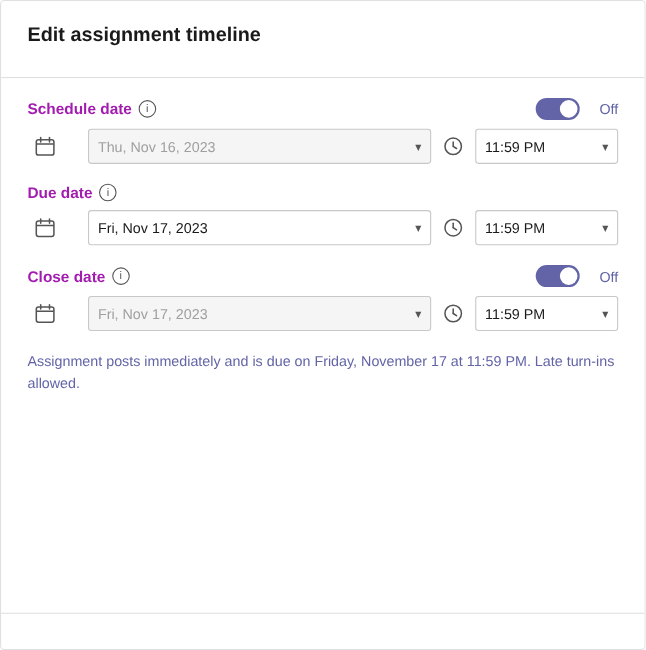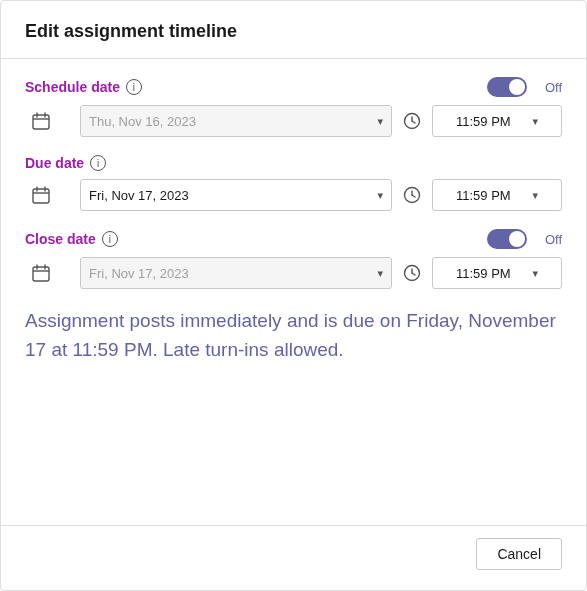--- a/index.html
+++ b/index.html
@@ -13,21 +13,21 @@
     .dialog {
       width: 587px;
       height: 591px;
       background: #fff;
       border: 1px solid #e0e0e0;
       border-radius: 4px;
       display: flex;
       flex-direction: column;
     }
     .dialog-header {
-      padding: 20px 24px 16px 24px;
+      padding: 20px 24px 28px 24px;
       border-bottom: 1px solid #e0e0e0;
     }
     .dialog-title {
       font-size: 18px;
       font-weight: 700;
       color: #1a1a1a;
     }
     .dialog-body {
       flex: 1;
       padding: 18px 24px;
@@ -150,30 +150,30 @@
     }
     .time-select {
       width: 130px;
       height: 32px;
       border: 1px solid #c8c8c8;
       border-radius: 3px;
       background: #fff;
       display: flex;
       align-items: center;
       justify-content: space-between;
-      padding: 0 23px;
+      padding: 0 8px;
       cursor: pointer;
       flex-shrink: 0;
     }
     .time-text {
       font-size: 13px;
       color: #1a1a1a;
     }
     .info-text {
-      font-size: 19px;
+      font-size: 13px;
       color: #6264a7;
       line-height: 1.5;
       margin-top: 10px;
     }
     .dialog-footer {
       padding: 12px 24px 20px 24px;
       display: flex;
       align-items: center;
       justify-content: flex-end;
       gap: 10px;
@@ -325,15 +325,14 @@
           <span class="chevron-icon">▾</span>
         </div>
       </div>
     </div>
 
     <div class="info-text">Assignment posts immediately and is due on Friday, November 17 at 11:59 PM. Late turn-ins allowed.</div>
 
   </div>
 
   <div class="dialog-footer">
-    <button class="btn btn-cancel">Cancel</button>
   </div>
 </div>
 
 </body></html>

